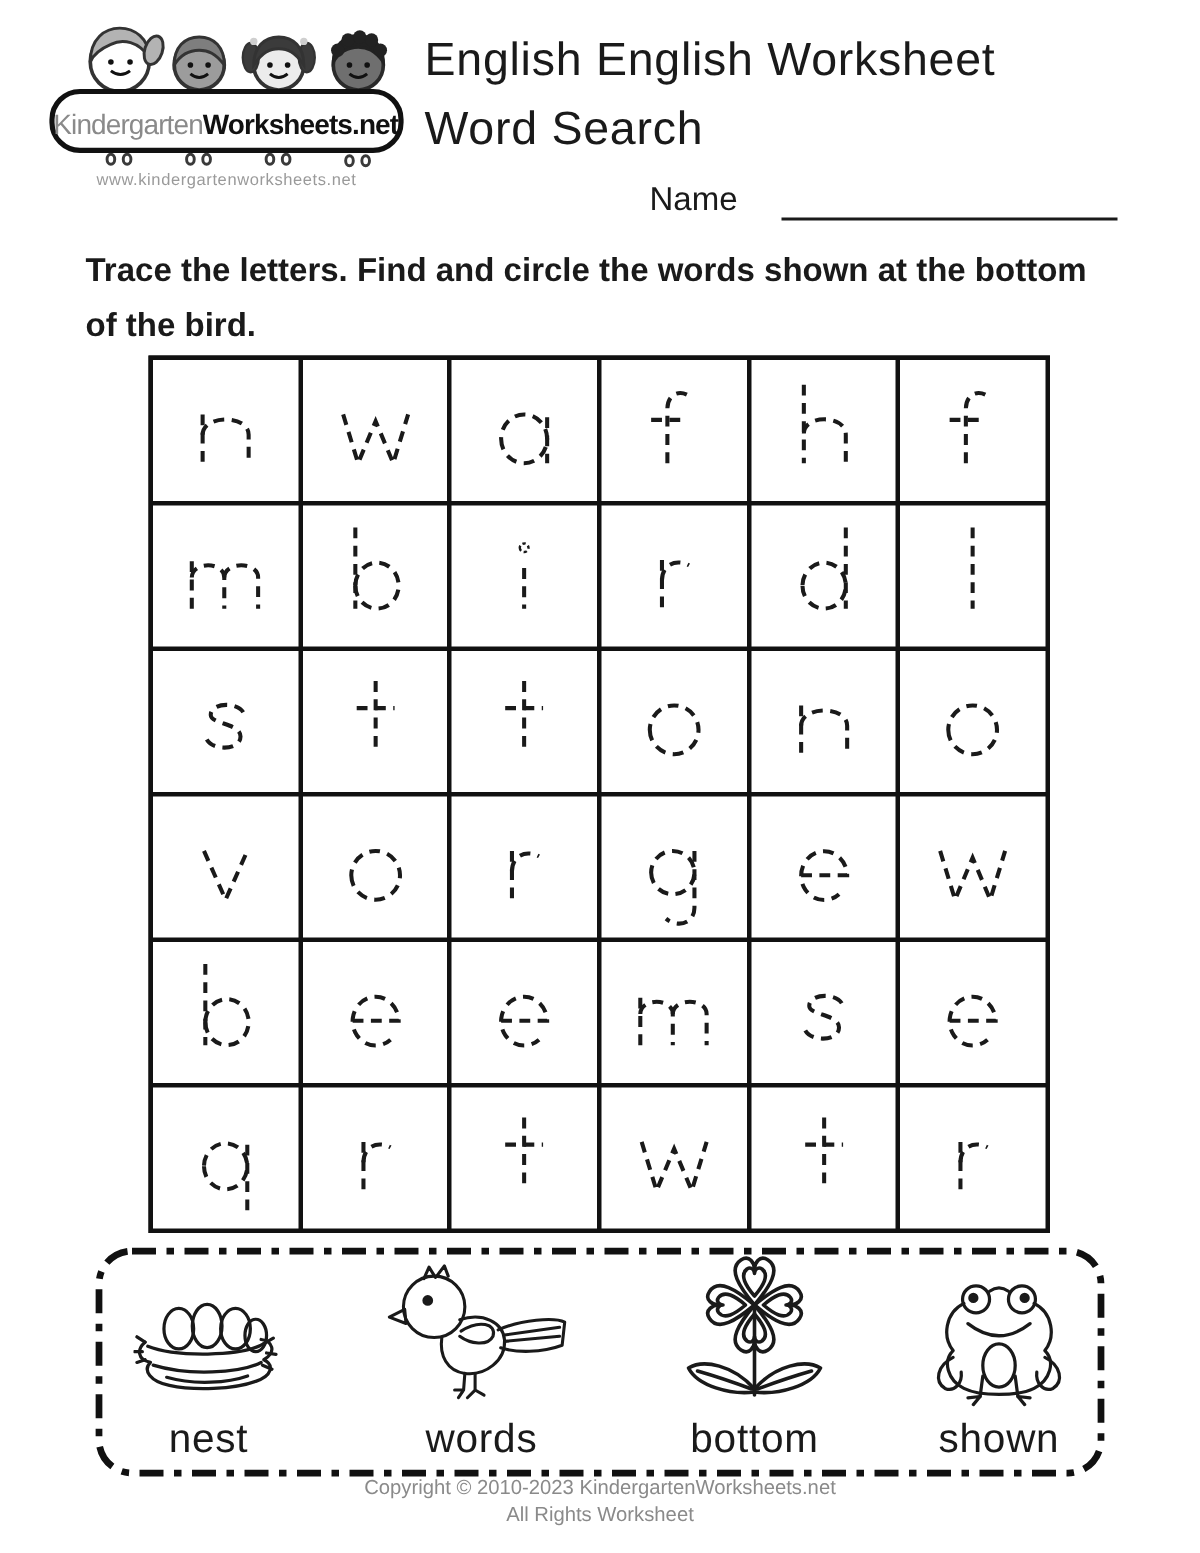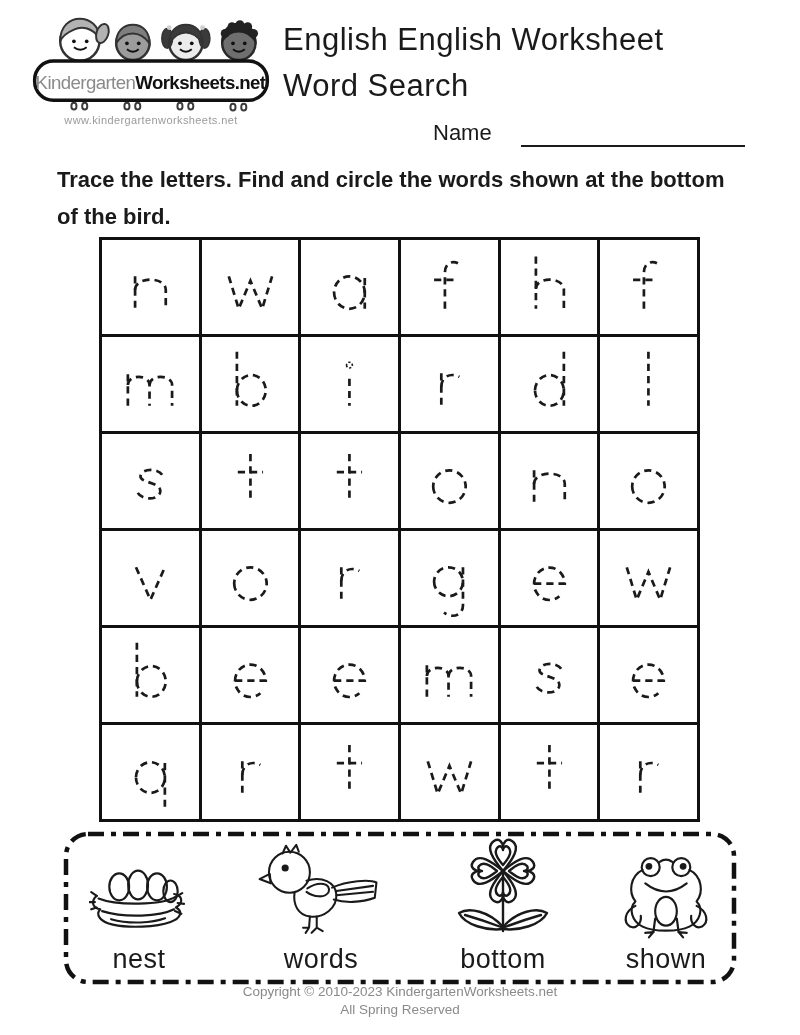--- a/index.html
+++ b/index.html
@@ -398,15 +398,15 @@
               <path d="M16,58 C4,64 2,76 10,81 C17,84 23,77 22,69"></path>
               <path d="M84,58 C96,64 98,76 90,81 C83,84 77,77 78,69"></path>
               <path d="M27,88 L36,87 L31,93 M73,88 L64,87 L69,93"></path>
             </svg></div>
           <div class="wb-label">shown</div>
         </div>
       </div>
   </div>
 
   <div class="footer-copyright">Copyright © 2010-2023 KindergartenWorksheets.net</div>
-  <div class="footer-rights">All Spring Reserved</div>
+  <div class="footer-rights">All Rights Worksheet</div>
 
 </div>
 
 </body></html>

